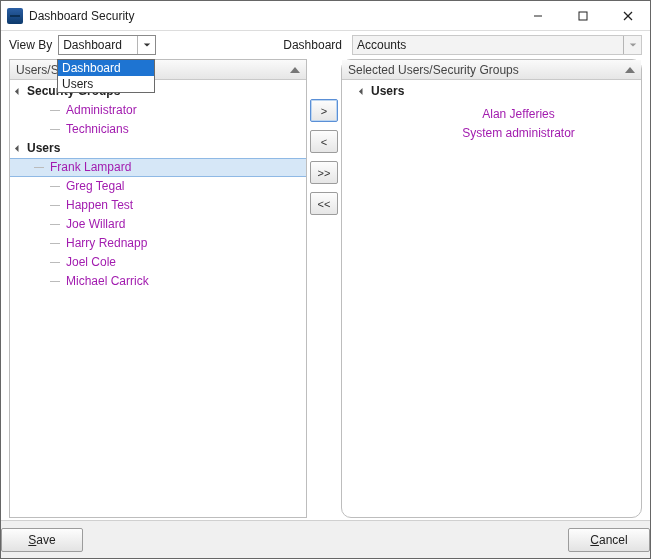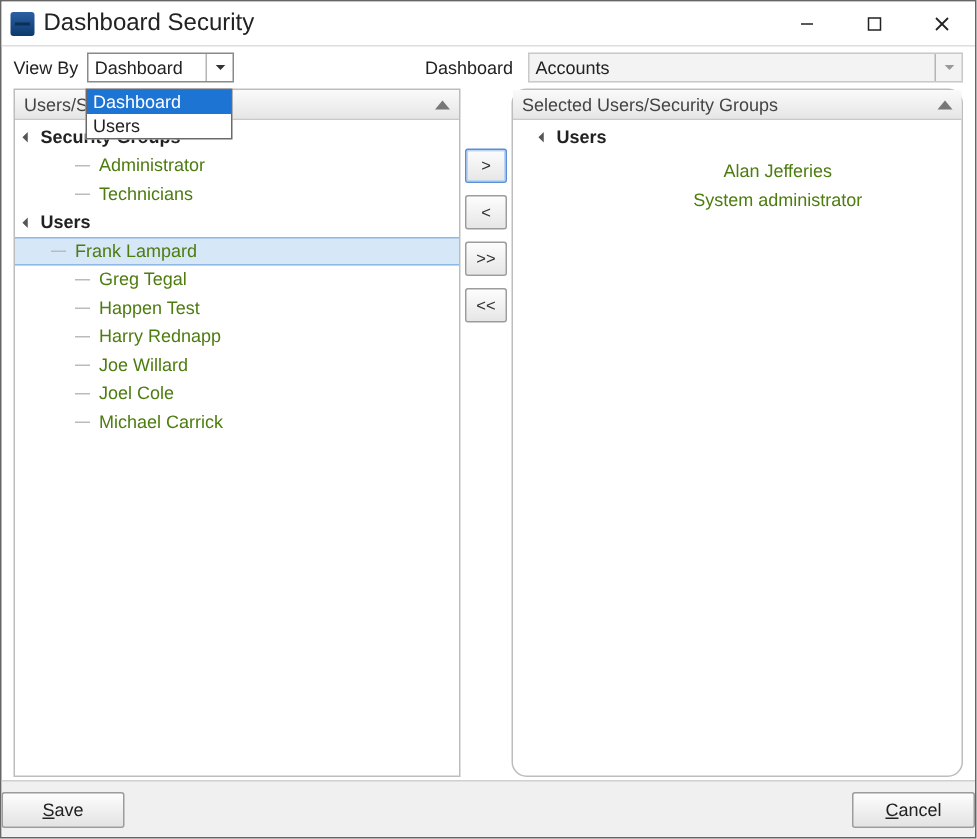--- a/index.html
+++ b/index.html
@@ -28,21 +28,21 @@
     background: linear-gradient(#2b5fa4,#0d3a6c);
     border-radius: 2px;
     margin-right: 6px;
     position: relative;
   }
   .titlebar .app-icon::after{
     content:"";
     position:absolute; left:3px; right:3px; top:7px; height:2px;
     background:#0b2f55;
   }
-  .title-text { font-size: 16px; }
+  .title-text { font-size: 12px; }
   .win-controls { margin-left:auto; display:flex; }
   .win-btn {
     width:45px; height:29px;
     display:flex; align-items:center; justify-content:center;
     font-size:10px;
   }
 
   
   .toolbar {
     height: 28px;
@@ -140,21 +140,21 @@
     white-space:nowrap;
   }
   .tree-row.group { font-weight:bold; }
   .tw-open {
     width:0;height:0;
     border-left:5px solid #555;
     border-top:5px solid transparent;
     transform: rotate(45deg);
     margin-right:2px;
   }
-  .tree-row.child { padding-left:40px; font-weight:normal; color:#4d7c0f; }
+  .tree-row.child { padding-left:40px; font-weight:normal; color:#a21caf; }
   .tree-row.child.d2 { padding-left:54px;flex-direction:column; }
   .tree-row.child.highlight {
     background:#d6e7f7;
     border-top:1px solid #8fb9e5;
     border-bottom:1px solid #8fb9e5;
     height:19px; line-height:17px;padding-left:24px;
   }
   .dash-line {
     width:10px;height:1px;background:#bbb;margin-right:2px;
   }
@@ -277,25 +277,25 @@
       <div class="tree-row child">
           <span class="dash-line"></span>
           <span>Greg Tegal</span>
         </div>
       <div class="tree-row child">
           <span class="dash-line"></span>
           <span>Happen Test</span>
         </div>
       <div class="tree-row child">
           <span class="dash-line"></span>
+          <span>Joe Willard</span>
+        </div>
+      <div class="tree-row child">
+          <span class="dash-line"></span>
           <span>Harry Rednapp</span>
-        </div>
-      <div class="tree-row child">
-          <span class="dash-line"></span>
-          <span>Joe Willard</span>
         </div>
       <div class="tree-row child">
           <span class="dash-line"></span>
           <span>Joel Cole</span>
         </div>
       <div class="tree-row child">
           <span class="dash-line"></span>
           <span>Michael Carrick</span>
         </div>
     </div>

